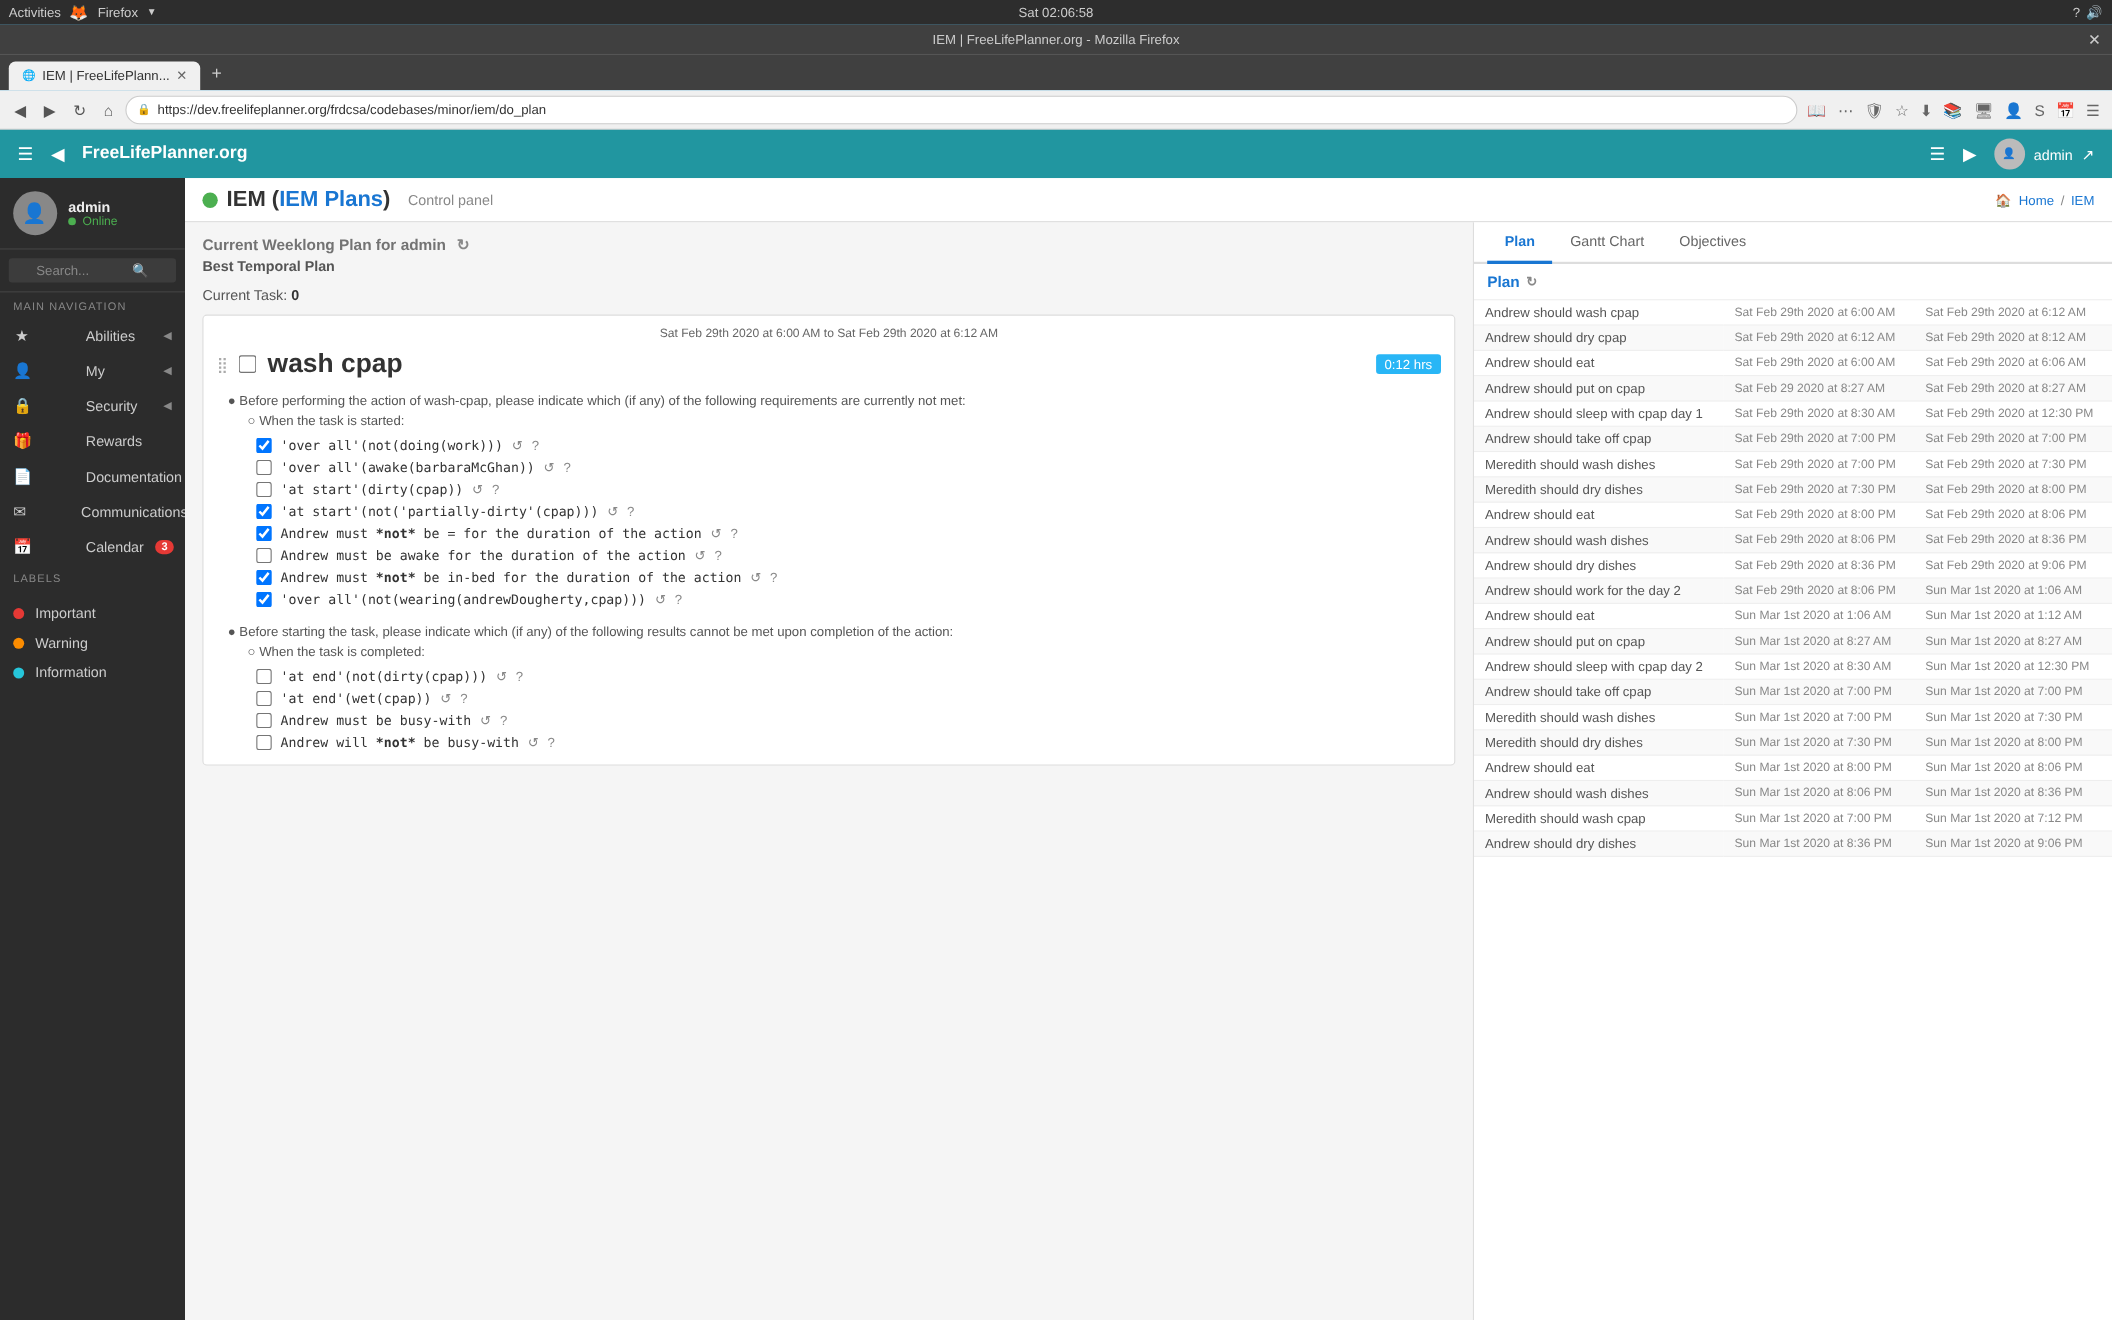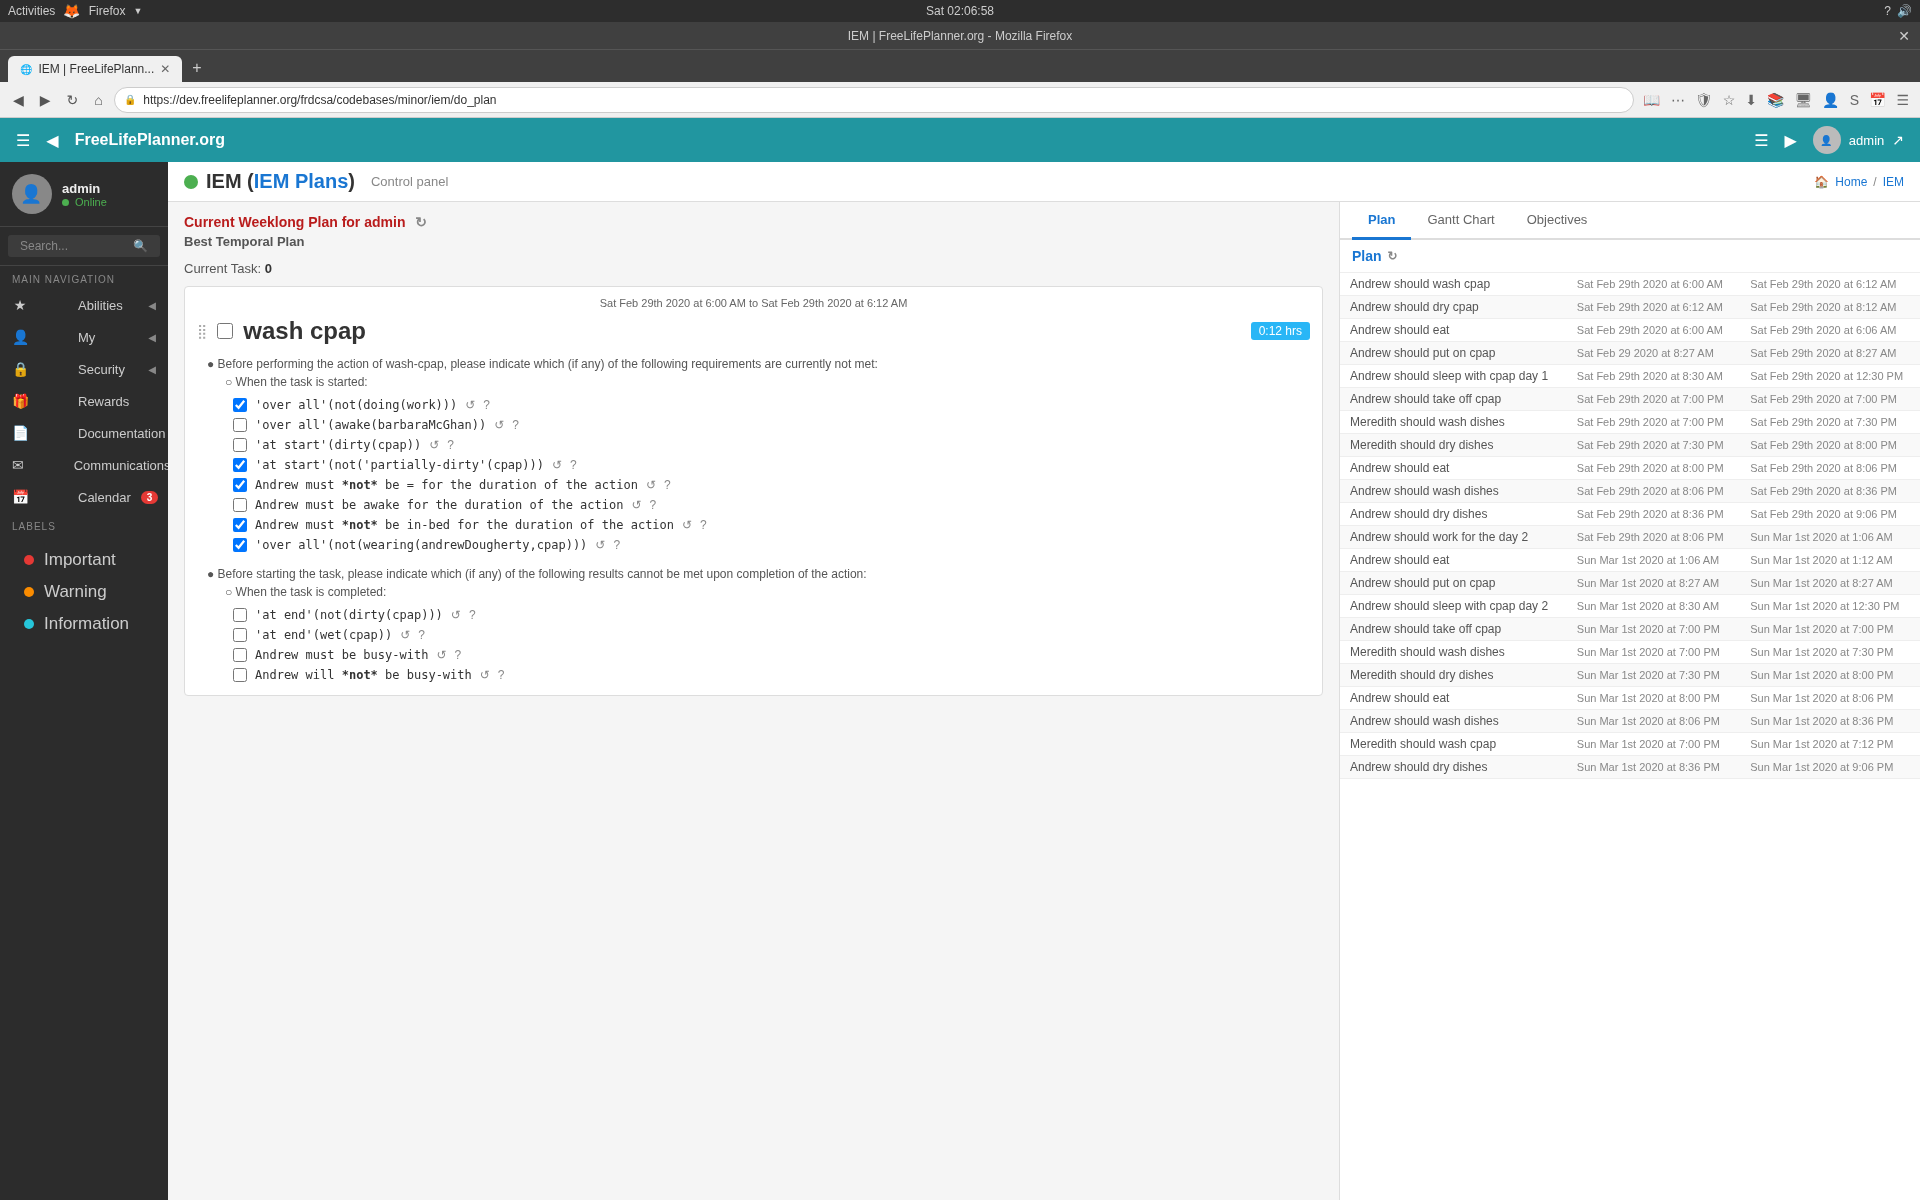--- a/index.html
+++ b/index.html
@@ -154,21 +154,21 @@
 
     .sidebar-search {
       padding: 8px;
       border-bottom: 1px solid #444;
     }
     .search-box {
       display: flex;
       align-items: center;
       background: #3c3c3c;
       border-radius: 3px;
-      padding: 4px 12px;
+      padding: 4px 25px;
       gap: 3px;
     }
     .search-box input {
       background: none;
       border: none;
       color: #ccc;
       font-size: 12px;
       outline: none;
       width: 100%;
     }
@@ -201,25 +201,25 @@
       border-radius: 10px;
       padding: 1px 6px;
       font-size: 10px;
       font-weight: bold;
     }
 
     .labels-section { padding: 8px 0; }
     .label-item {
       display: flex;
       align-items: center;
-      padding: 6px 24px;
+      padding: 6px 12px;
       color: #ccc;
       cursor: pointer;
       gap: 10px;
-      font-size: 17px;
+      font-size: 13px;
     }
     .label-dot { width: 10px; height: 10px; border-radius: 50%; flex-shrink: 0; }
 
     
     .main-content {
       flex: 1;
       display: flex;
       flex-direction: column;
       overflow: hidden;
       background: #f5f5f5;
@@ -252,21 +252,21 @@
     
     .left-panel {
       flex: 1;
       padding: 12px 16px;
       overflow-y: auto;
       border-right: 1px solid #ddd;
     }
 
     .plan-header { margin-bottom: 12px; }
     .plan-header h3 { font-size: 14px; color: #555; margin-bottom: 4px; }
-    .plan-header h3 .link { color: #b91c1c; }
+    .plan-header h3 .link { color: #737373; }
     .plan-subheader { font-size: 13px; color: #555; font-weight: bold; }
 
     .current-task { margin-bottom: 10px; font-size: 13px; color: #555; }
     .current-task strong { color: #333; }
 
     .task-card {
       background: white;
       border: 1px solid #ddd;
       border-radius: 4px;
       padding: 10px 12px;

